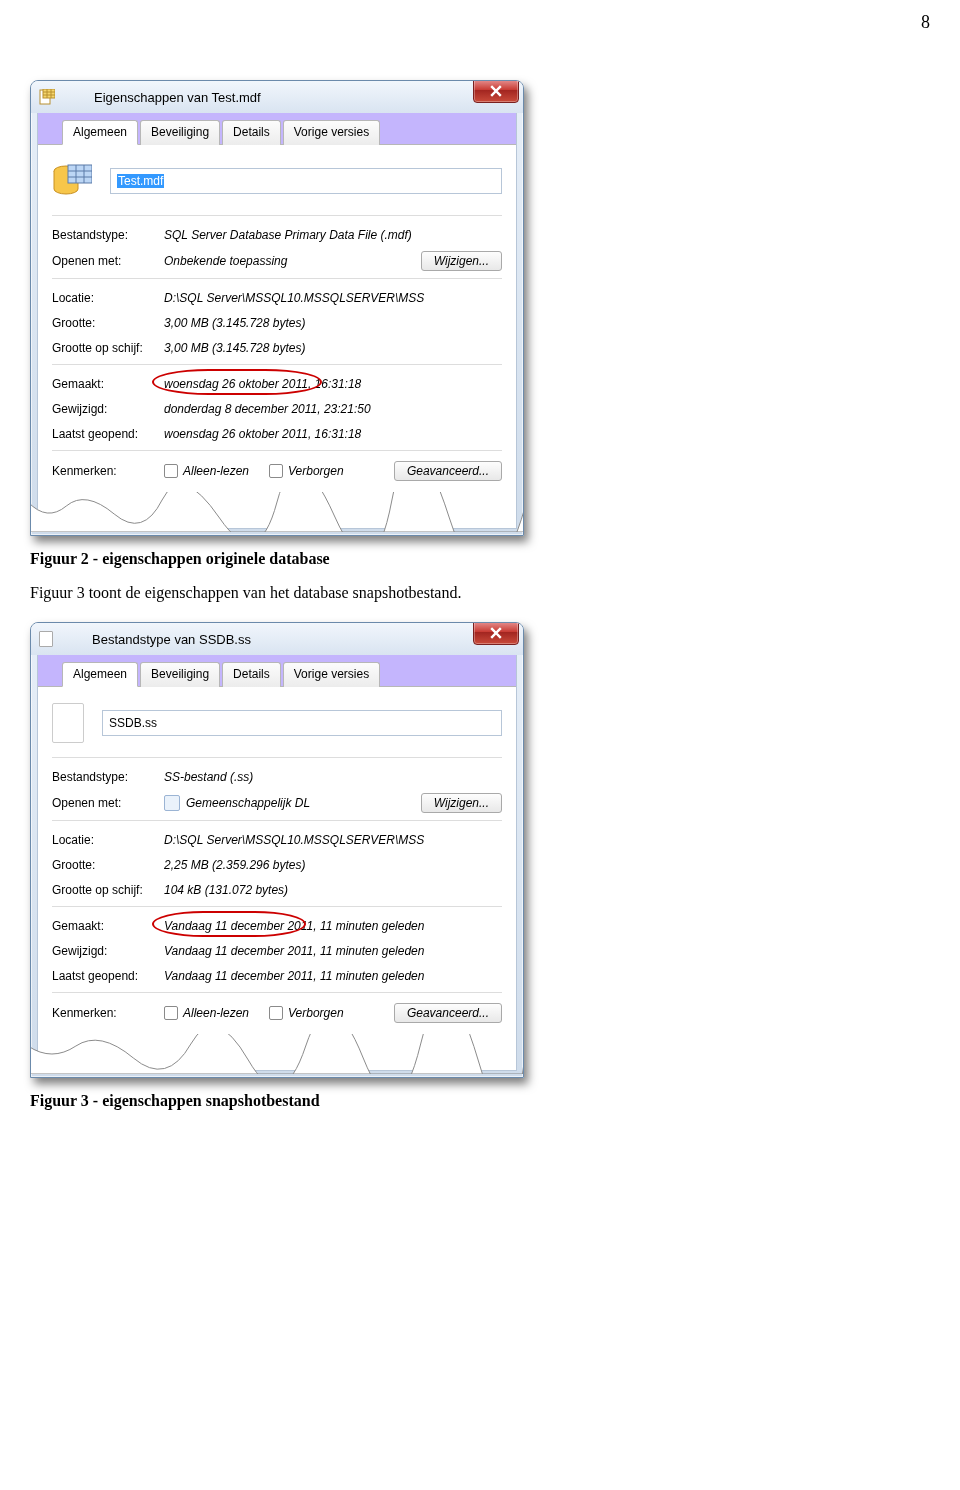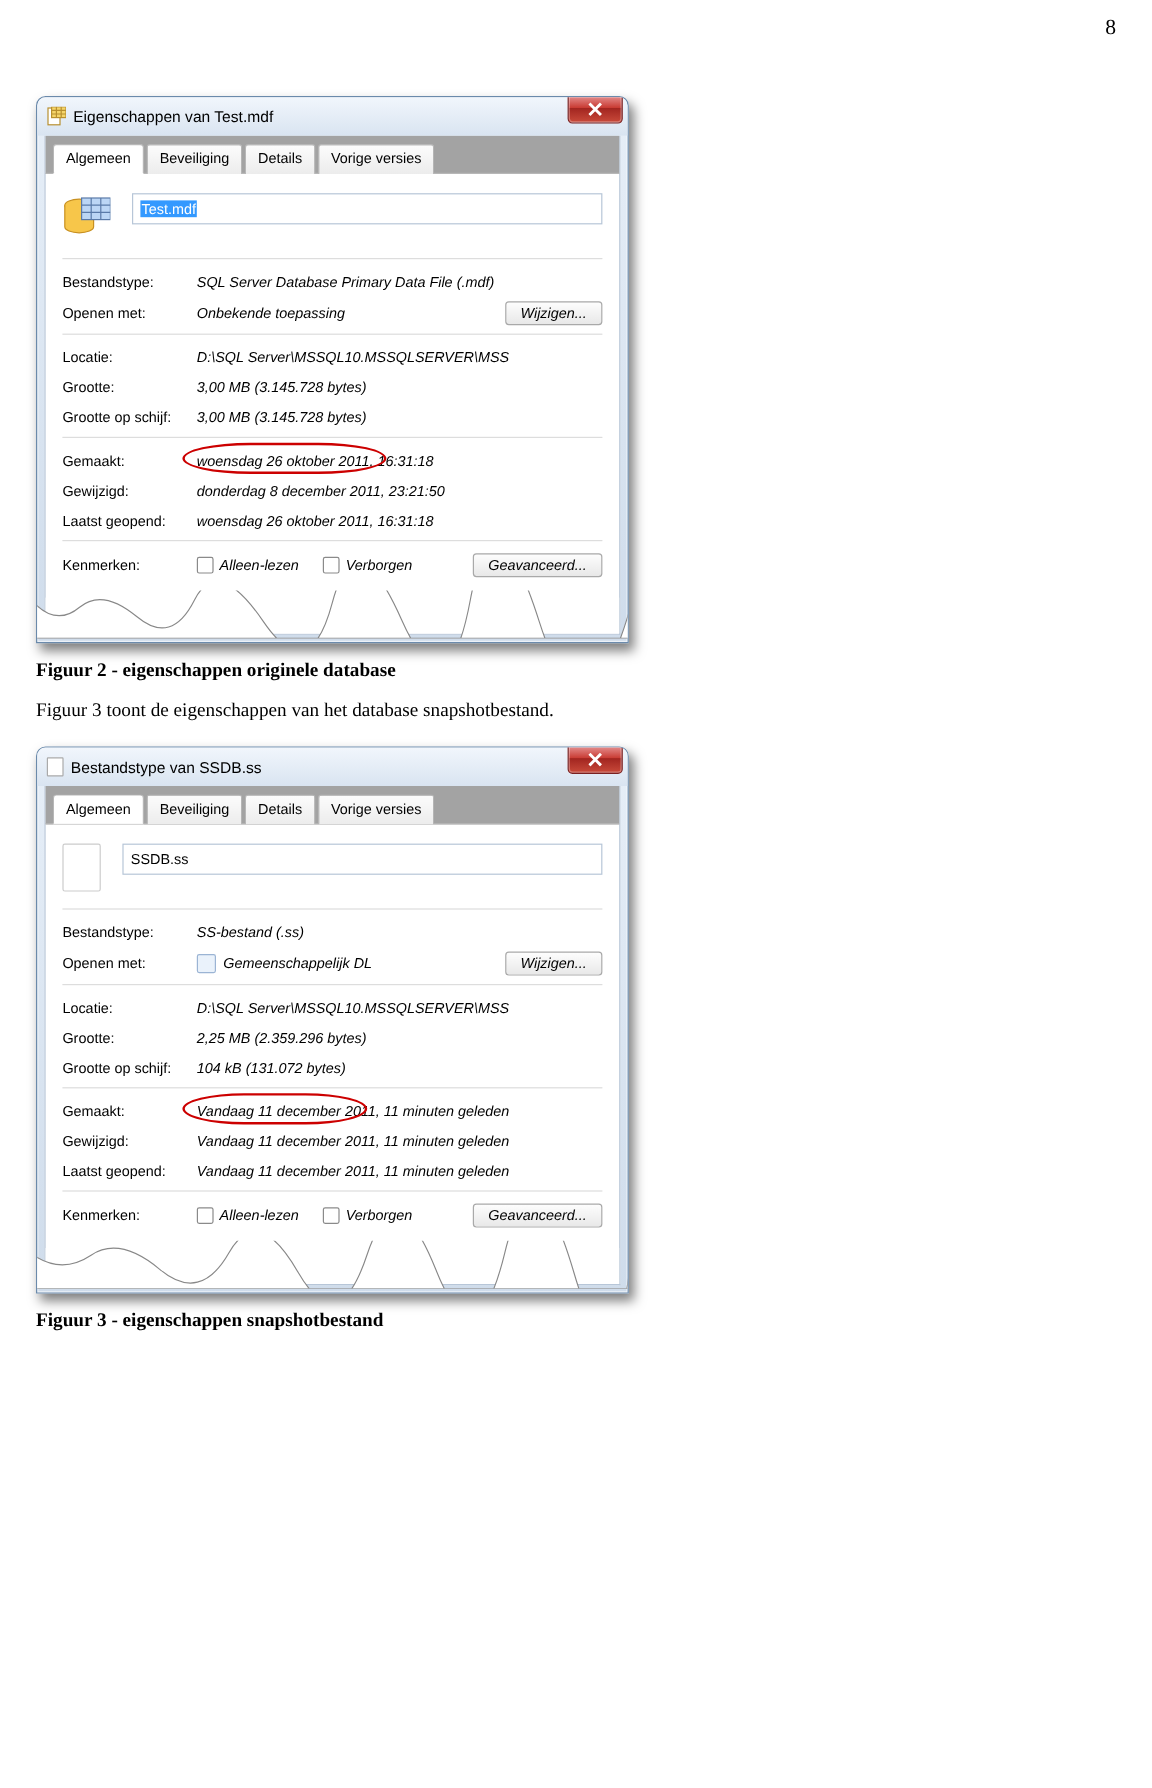--- a/index.html
+++ b/index.html
@@ -8,33 +8,33 @@
   .caption{font-family:"Times New Roman",serif;font-size:16px;font-weight:bold;margin:14px 0;}
   .body-text{font-family:"Times New Roman",serif;font-size:16px;margin:16px 0 20px 0;}
   .dialog-wrap{width:492px;position:relative;margin-top:60px;}
 
   
   .win{width:100%;border:1px solid #6b8aab;border-radius:8px 8px 0 0;box-shadow:4px 6px 10px rgba(0,0,0,0.5),0 0 0 1px rgba(255,255,255,0.6) inset;background:linear-gradient(to bottom,#e7eff8,#cfdceb);overflow:hidden;}
   .titlebar{height:32px;display:flex;align-items:center;padding:0 8px;position:relative;background:linear-gradient(to bottom,#f1f6fc,#d9e4f1);}
   .title-icon{width:16px;height:16px;margin-right:6px;display:flex;align-items:center;justify-content:center;}
   .title-icon.page-icon{border:1px solid #aaa;background:#fff;width:12px;height:14px;border-radius:1px;}
   .title-icon.db-icon{width:16px;height:16px;}
-  .title-text{font-size:13px;color:#000;}
+  .title-text{font-size:13px;color:#000;margin-left:33px;}
   .close-btn{position:absolute;right:4px;top:-2px;width:44px;height:22px;background:linear-gradient(to bottom,#e58f8f,#c83a32 45%,#a22520 46%,#c94a3a);border:1px solid #7a2020;border-radius:0 0 4px 4px;color:#fff;display:flex;align-items:center;justify-content:center;box-shadow:inset 0 0 0 1px rgba(255,255,255,0.3);}
   .close-btn svg{width:12px;height:12px;}
 
   .inner{background:#fff;margin:0 6px 6px 6px;border:1px solid #b7c6d8;border-top:none;padding:0;}
 
   
-  .tabstrip{display:flex;padding:6px 6px 0 6px;border-bottom:1px solid #b7b7b7;background:#a3a3a3;}
+  .tabstrip{display:flex;padding:6px 6px 0 24px;border-bottom:1px solid #b7b7b7;background:#c4b5fd;}
   .tab{padding:4px 10px 5px 10px;font-size:12px;border:1px solid #b7b7b7;border-bottom:none;margin-right:2px;border-radius:3px 3px 0 0;background:linear-gradient(to bottom,#fcfcfc,#ececec);position:relative;top:1px;cursor:default;}
   .tab.active{background:#fff;border-bottom:1px solid #fff;top:1px;font-weight:normal;}
 
   .panel{padding:16px 14px 10px 14px;font-size:12px;color:#000;}
-  .filename-row{display:flex;margin-bottom:14px;}
+  .filename-row{display:flex;align-items:center;margin-bottom:14px;}
   .file-icon{width:40px;height:40px;margin-right:18px;display:flex;align-items:center;justify-content:center;}
   .file-icon.yellow svg{width:40px;height:40px;}
   .file-icon.blank{border:1px solid #ccc;background:#fff;width:30px;height:38px;border-radius:2px;}
   .filename-field{flex:1;border:1px solid #b7c6d8;padding:3px 6px;font-size:12px;height:18px;display:flex;align-items:center;}
   .filename-field.selected span{background:#3399ff;color:#fff;padding:0 1px;}
 
   hr.sep{border:none;border-top:1px solid #ddd;margin:6px 0 10px 0;}
 
   .kv{display:flex;margin:7px 0;align-items:center;min-height:18px;}
   .kv .key{width:112px;flex-shrink:0;}

